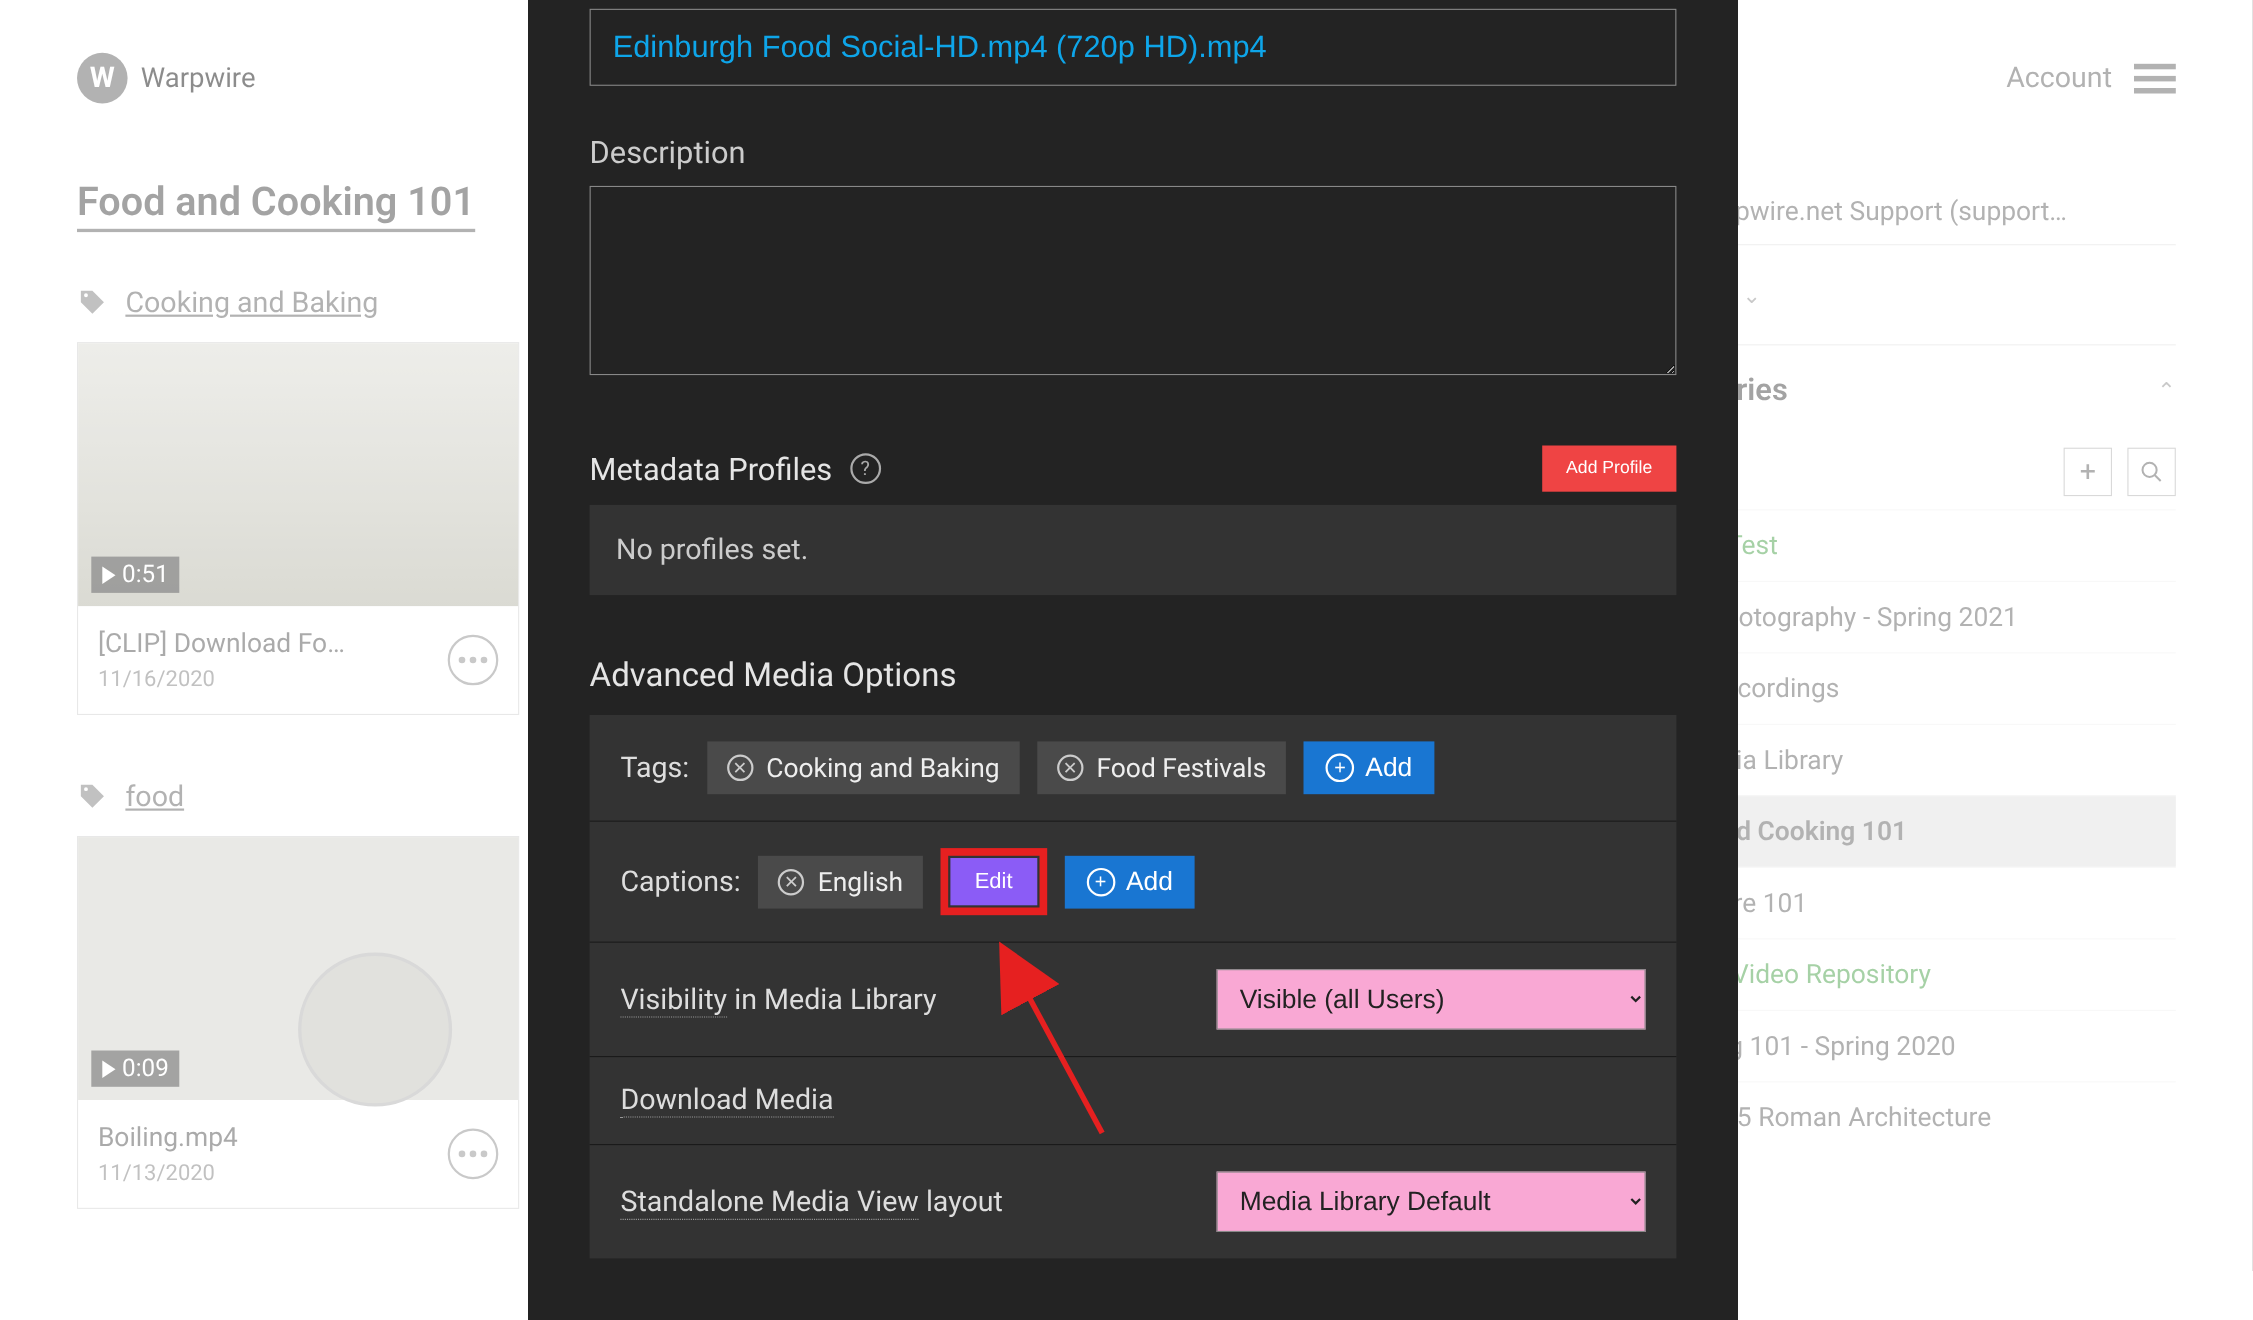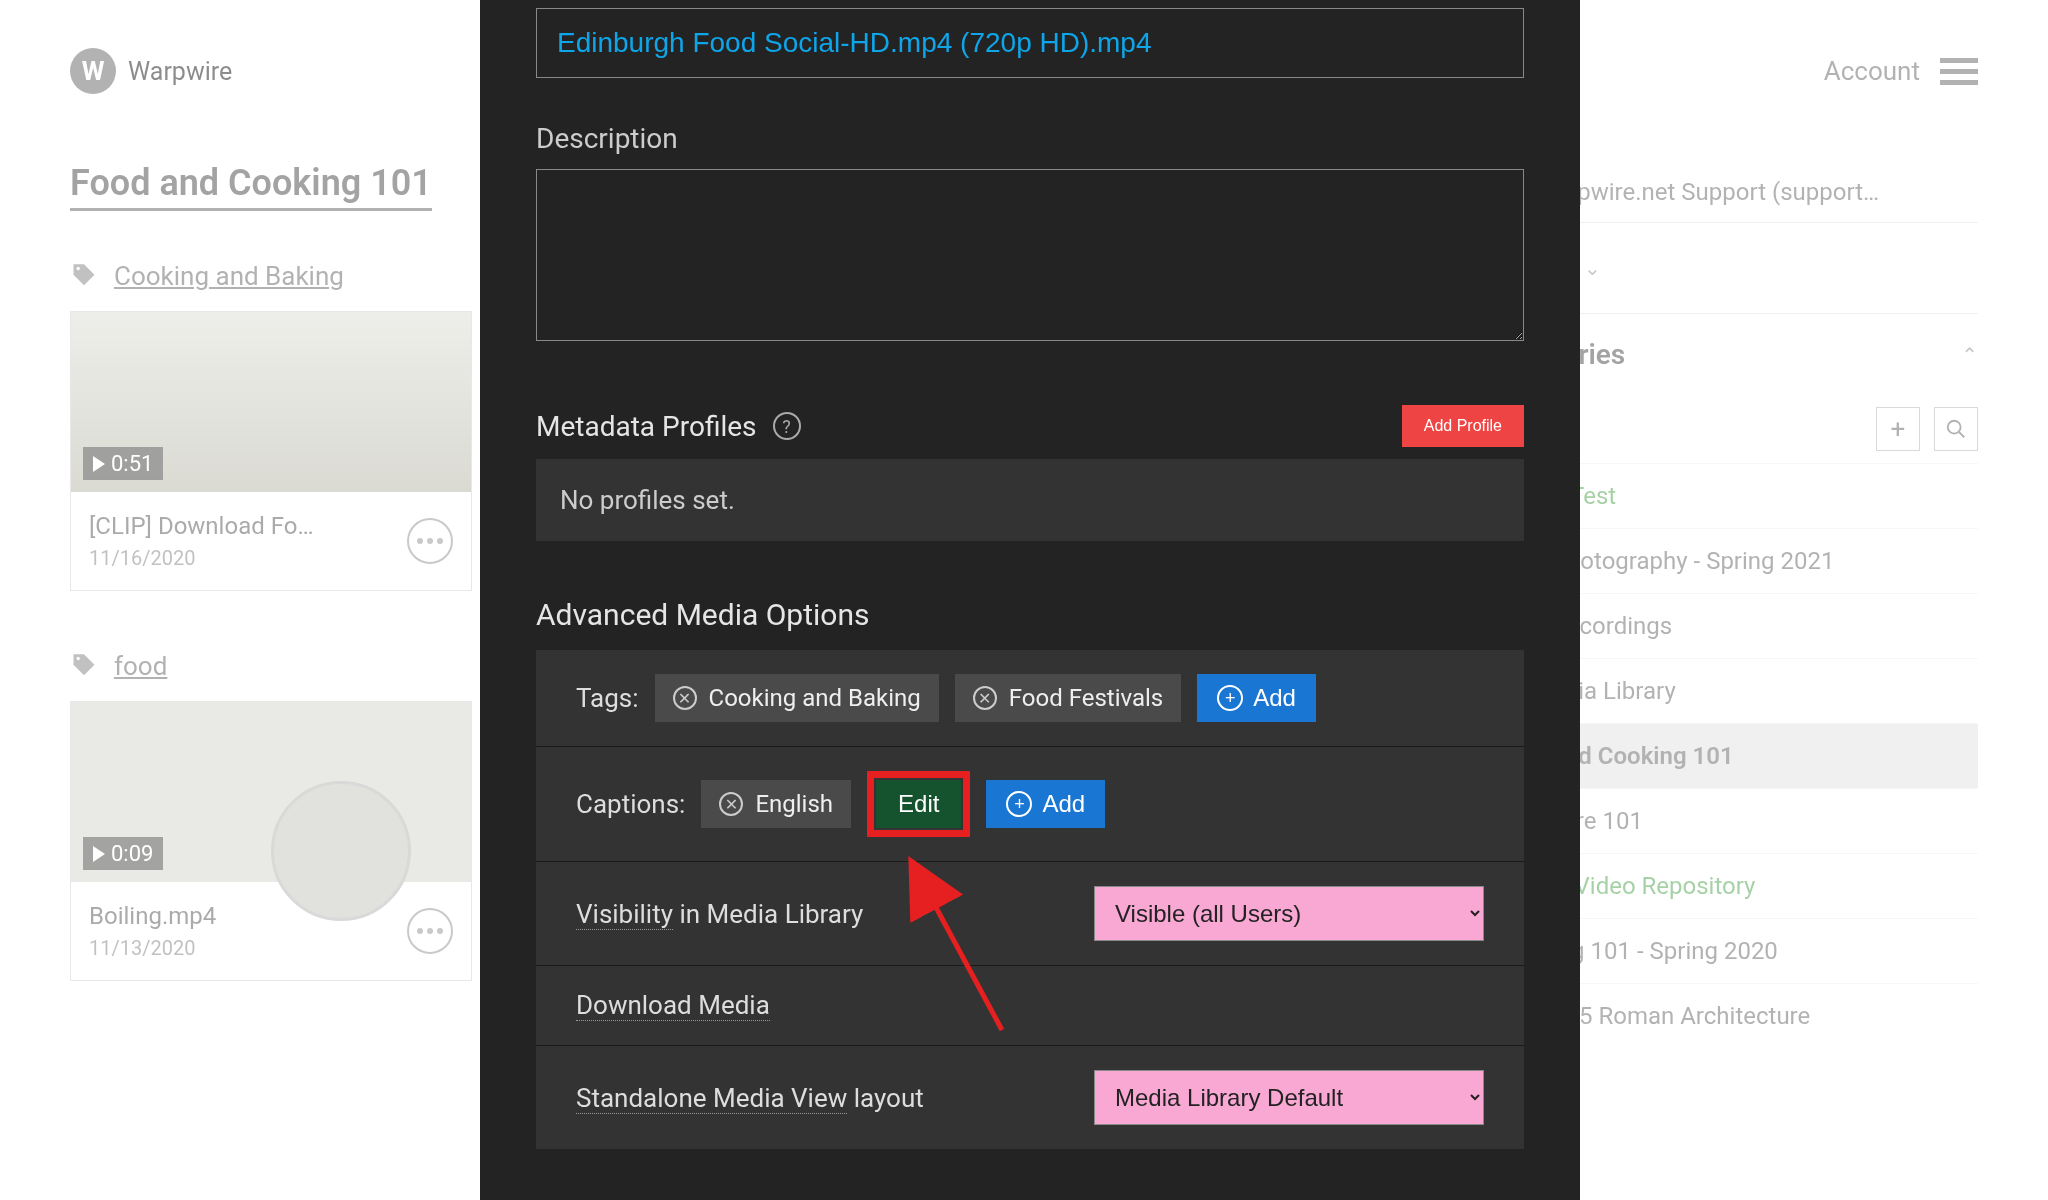--- a/index.html
+++ b/index.html
@@ -18,21 +18,21 @@
 .hamburger span { width: 38px; height: 5px; background: #555; }
 
 .bg-body { display: flex; gap: 60px; }
 .bg-main { flex: 1; }
 .bg-title { font-size: 36px; font-weight: 600; border-bottom: 3px solid #555; display: inline-block; padding-bottom: 4px; margin-bottom: 50px; }
 .bg-tag-row { display: flex; align-items: center; gap: 16px; margin-bottom: 20px; }
 .tag-icon { width: 28px; height: 28px; }
 .bg-tag-link { font-size: 26px; text-decoration: underline; color: #555; }
 
 .video-card { width: 402px; border: 1px solid #ccc; margin-bottom: 60px; }
-.video-thumb { width: 100%; height: 180px; background: #b8b8ac; position: relative; }
+.video-thumb { width: 100%; height: 239px; background: #b8b8ac; position: relative; }
 .thumb1 { background: linear-gradient(180deg, #d8d8d0 0%, #c4c4b8 50%, #aeae9e 100%); }
 .thumb2 { background: #cfcfc7; position: relative; }
 .thumb-dur { position: absolute; left: 12px; bottom: 12px; background: rgba(0,0,0,0.75); color: #fff; padding: 4px 10px; font-size: 22px; display: flex; align-items: center; gap: 6px; }
 .play-tri { width: 0; height: 0; border-left: 12px solid #fff; border-top: 8px solid transparent; border-bottom: 8px solid transparent; }
 .video-meta { padding: 20px 18px; display: flex; align-items: center; justify-content: space-between; }
 .video-meta-text { }
 .video-title { font-size: 24px; color: #444; margin-bottom: 6px; white-space: nowrap; overflow: hidden; text-overflow: ellipsis; max-width: 280px; }
 .video-date { font-size: 20px; color: #777; }
 .more-btn { width: 46px; height: 46px; border: 2px solid #888; border-radius: 50%; display: flex; align-items: center; justify-content: center; gap: 4px; }
 .more-btn span { width: 6px; height: 6px; background: #888; border-radius: 50%; }
@@ -57,29 +57,29 @@
 .m-label { font-size: 28px; color: #ccc; margin-top: 44px; display: block; }
 .m-textarea { width: 100%; height: 172px; background: #232323; border: 1px solid #888; margin-top: 14px; resize: both; }
 .m-row-head { display: flex; align-items: center; justify-content: space-between; margin-top: 60px; }
 .m-head-left { display: flex; align-items: center; gap: 16px; font-size: 28px; }
 .help-icon { width: 28px; height: 28px; border: 2px solid #aaa; border-radius: 50%; display: flex; align-items: center; justify-content: center; font-size: 18px; color: #aaa; }
 .btn-blue { background: #ef4444; color: #fff; border: none; padding: 12px 22px; font-size: 16px; cursor: pointer; }
 .m-profile-box { background: #333; padding: 26px 24px; margin-top: 12px; font-size: 26px; color: #ccc; }
 .m-section-title { font-size: 30px; margin-top: 56px; color: #e5e5e5; }
 
 .opt-box { background: #333; margin-top: 18px; }
-.opt-row { padding: 24px 40px; border-bottom: 1px solid #1a1a1a; display: flex; align-items: center; gap: 16px; flex-wrap: wrap; }
+.opt-row { padding: 24px 28px; border-bottom: 1px solid #1a1a1a; display: flex; align-items: center; gap: 16px; flex-wrap: wrap; }
 .opt-row:last-child { border-bottom: none; }
 .opt-label { font-size: 26px; color: #ddd; }
 .opt-label .u { border-bottom: 1px dotted #999; }
 .chip { background: #4a4a4a; padding: 10px 18px; display: inline-flex; align-items: center; gap: 12px; font-size: 24px; color: #eee; }
 .chip-x { width: 24px; height: 24px; border: 2px solid #ccc; border-radius: 50%; display: flex; align-items: center; justify-content: center; font-size: 16px; color: #ccc; }
 .btn-add { background: #1976d2; color: #fff; padding: 10px 20px; display: inline-flex; align-items: center; gap: 10px; font-size: 24px; border: none; cursor: pointer; }
 .plus-circle { width: 26px; height: 26px; border: 2px solid #fff; border-radius: 50%; display: flex; align-items: center; justify-content: center; font-size: 18px; }
-.btn-edit { background: #14532d; color: #fff; padding: 10px 22px; font-size: 24px; border: none; cursor: pointer; }
+.btn-edit { background: #8b5cf6; color: #fff; padding: 10px 22px; font-size: 20px; border: none; cursor: pointer; }
 .highlight-box { border: 7px solid #e62020; padding: 2px; display: inline-flex; }
 .opt-select { margin-left: auto; width: 390px; padding: 12px 16px; font-size: 24px; background: #f9a8d4; color: #222; border: 1px solid #888; }
 .dl-link { font-size: 26px; color: #ddd; border-bottom: 1px dotted #999; }
 
 
 .arrow { position: absolute; left: 912px; top: 880px; pointer-events: none; }
 .arrow svg { overflow: visible; }
 
 .chev { font-size: 20px; color: #888; }
 .pan-handle { position: absolute; left: 50%; top: 44%; width: 140px; height: 140px; border-radius: 50%; background: #bcbcb4; border: 3px solid #aaa; }

